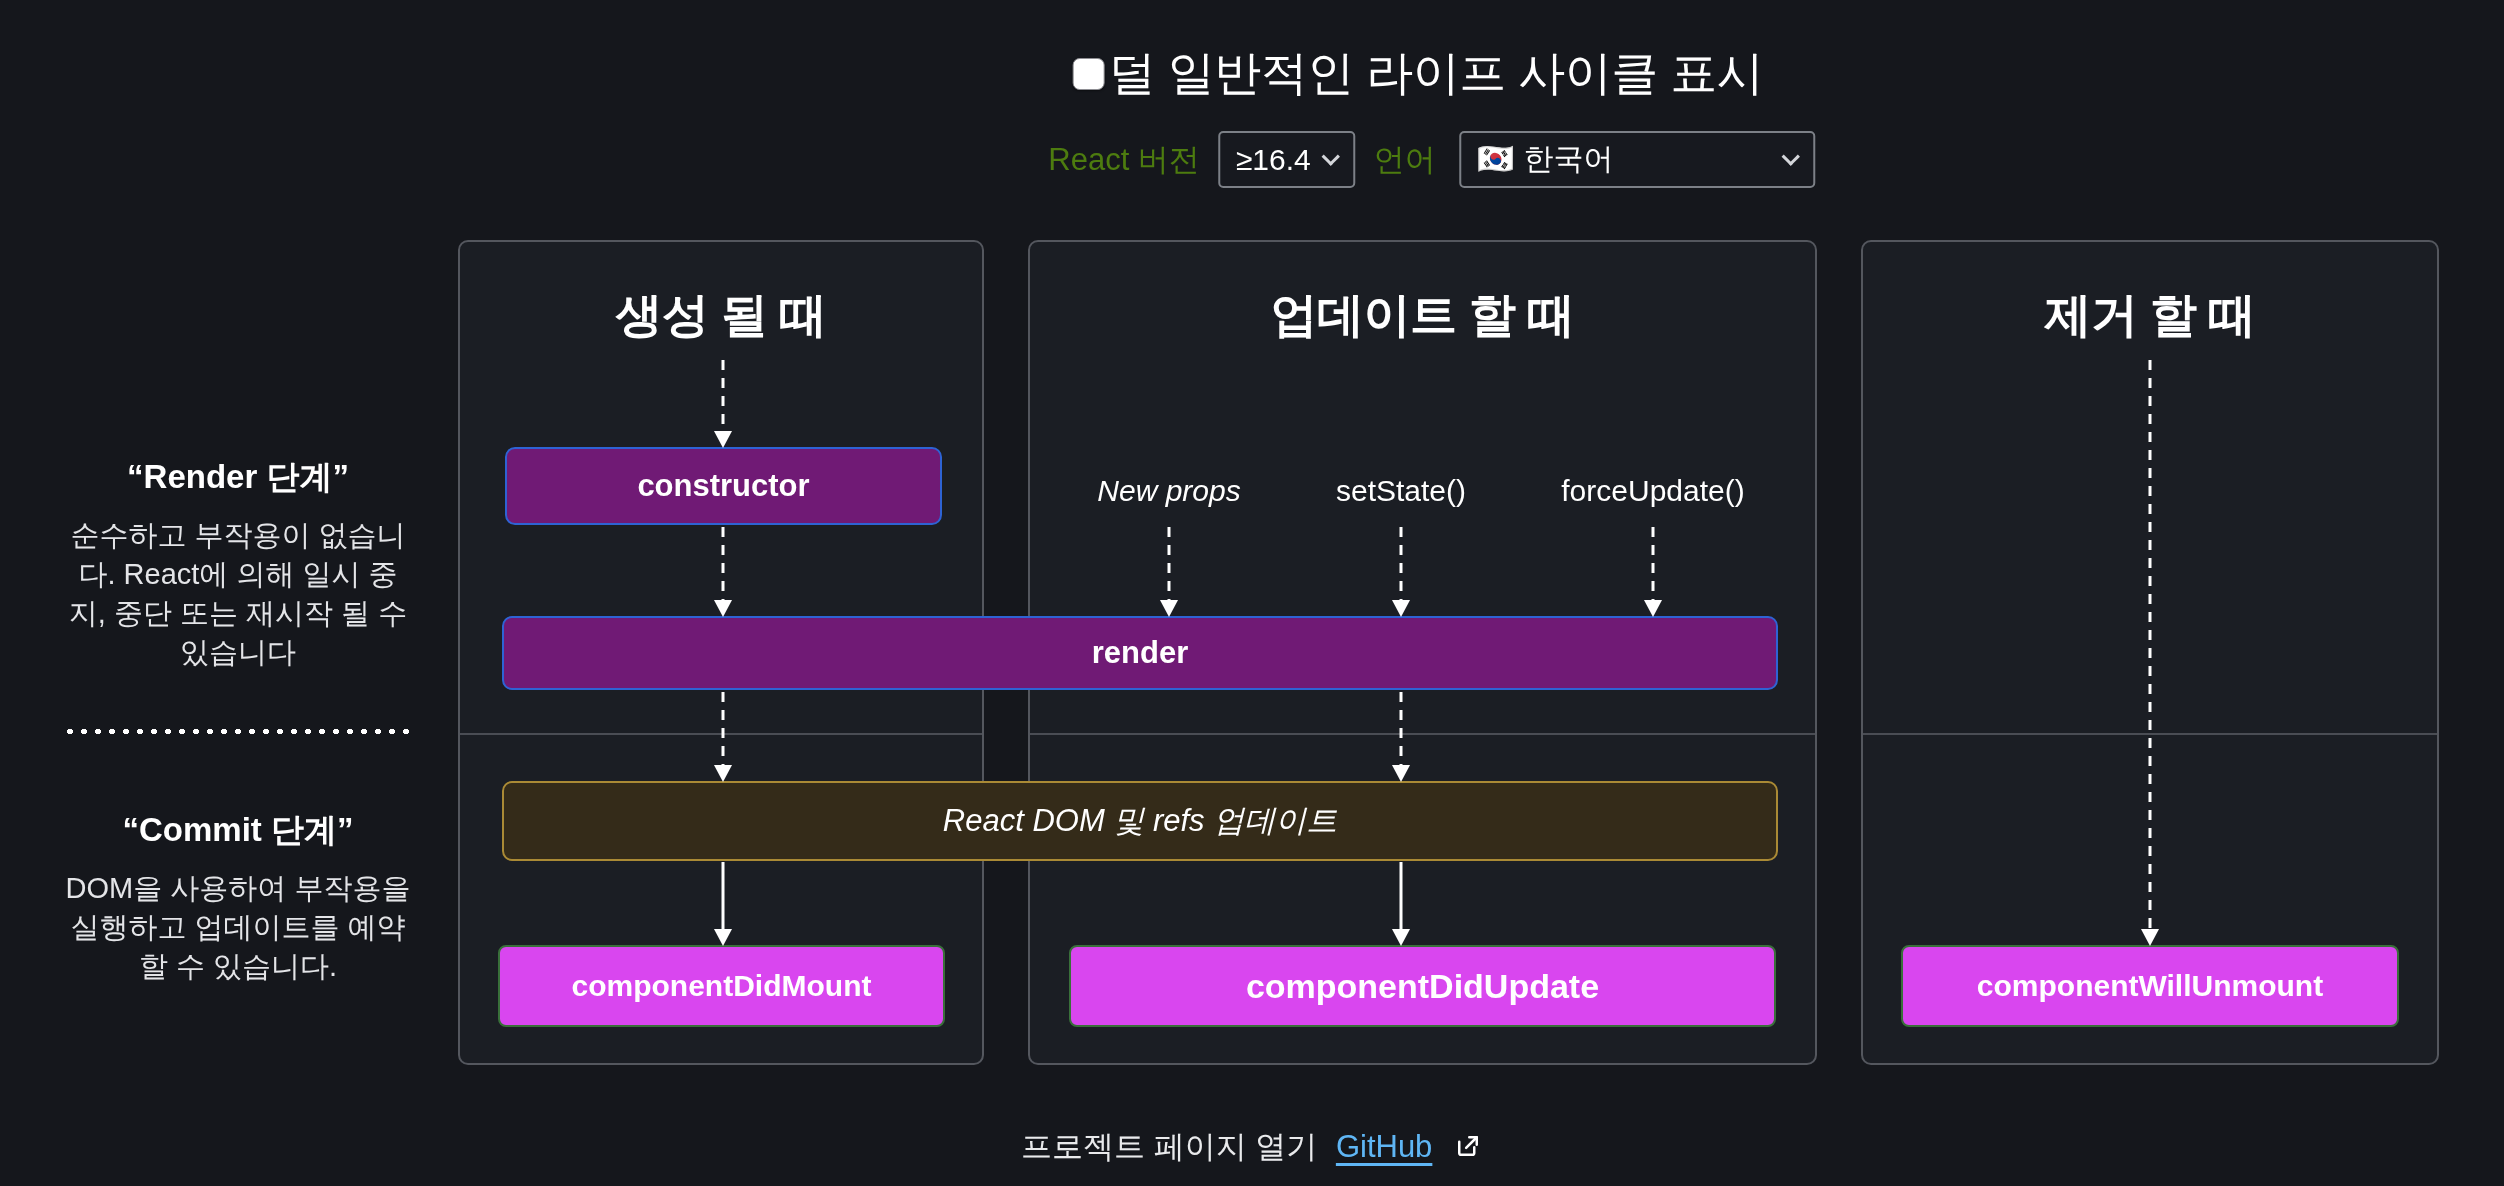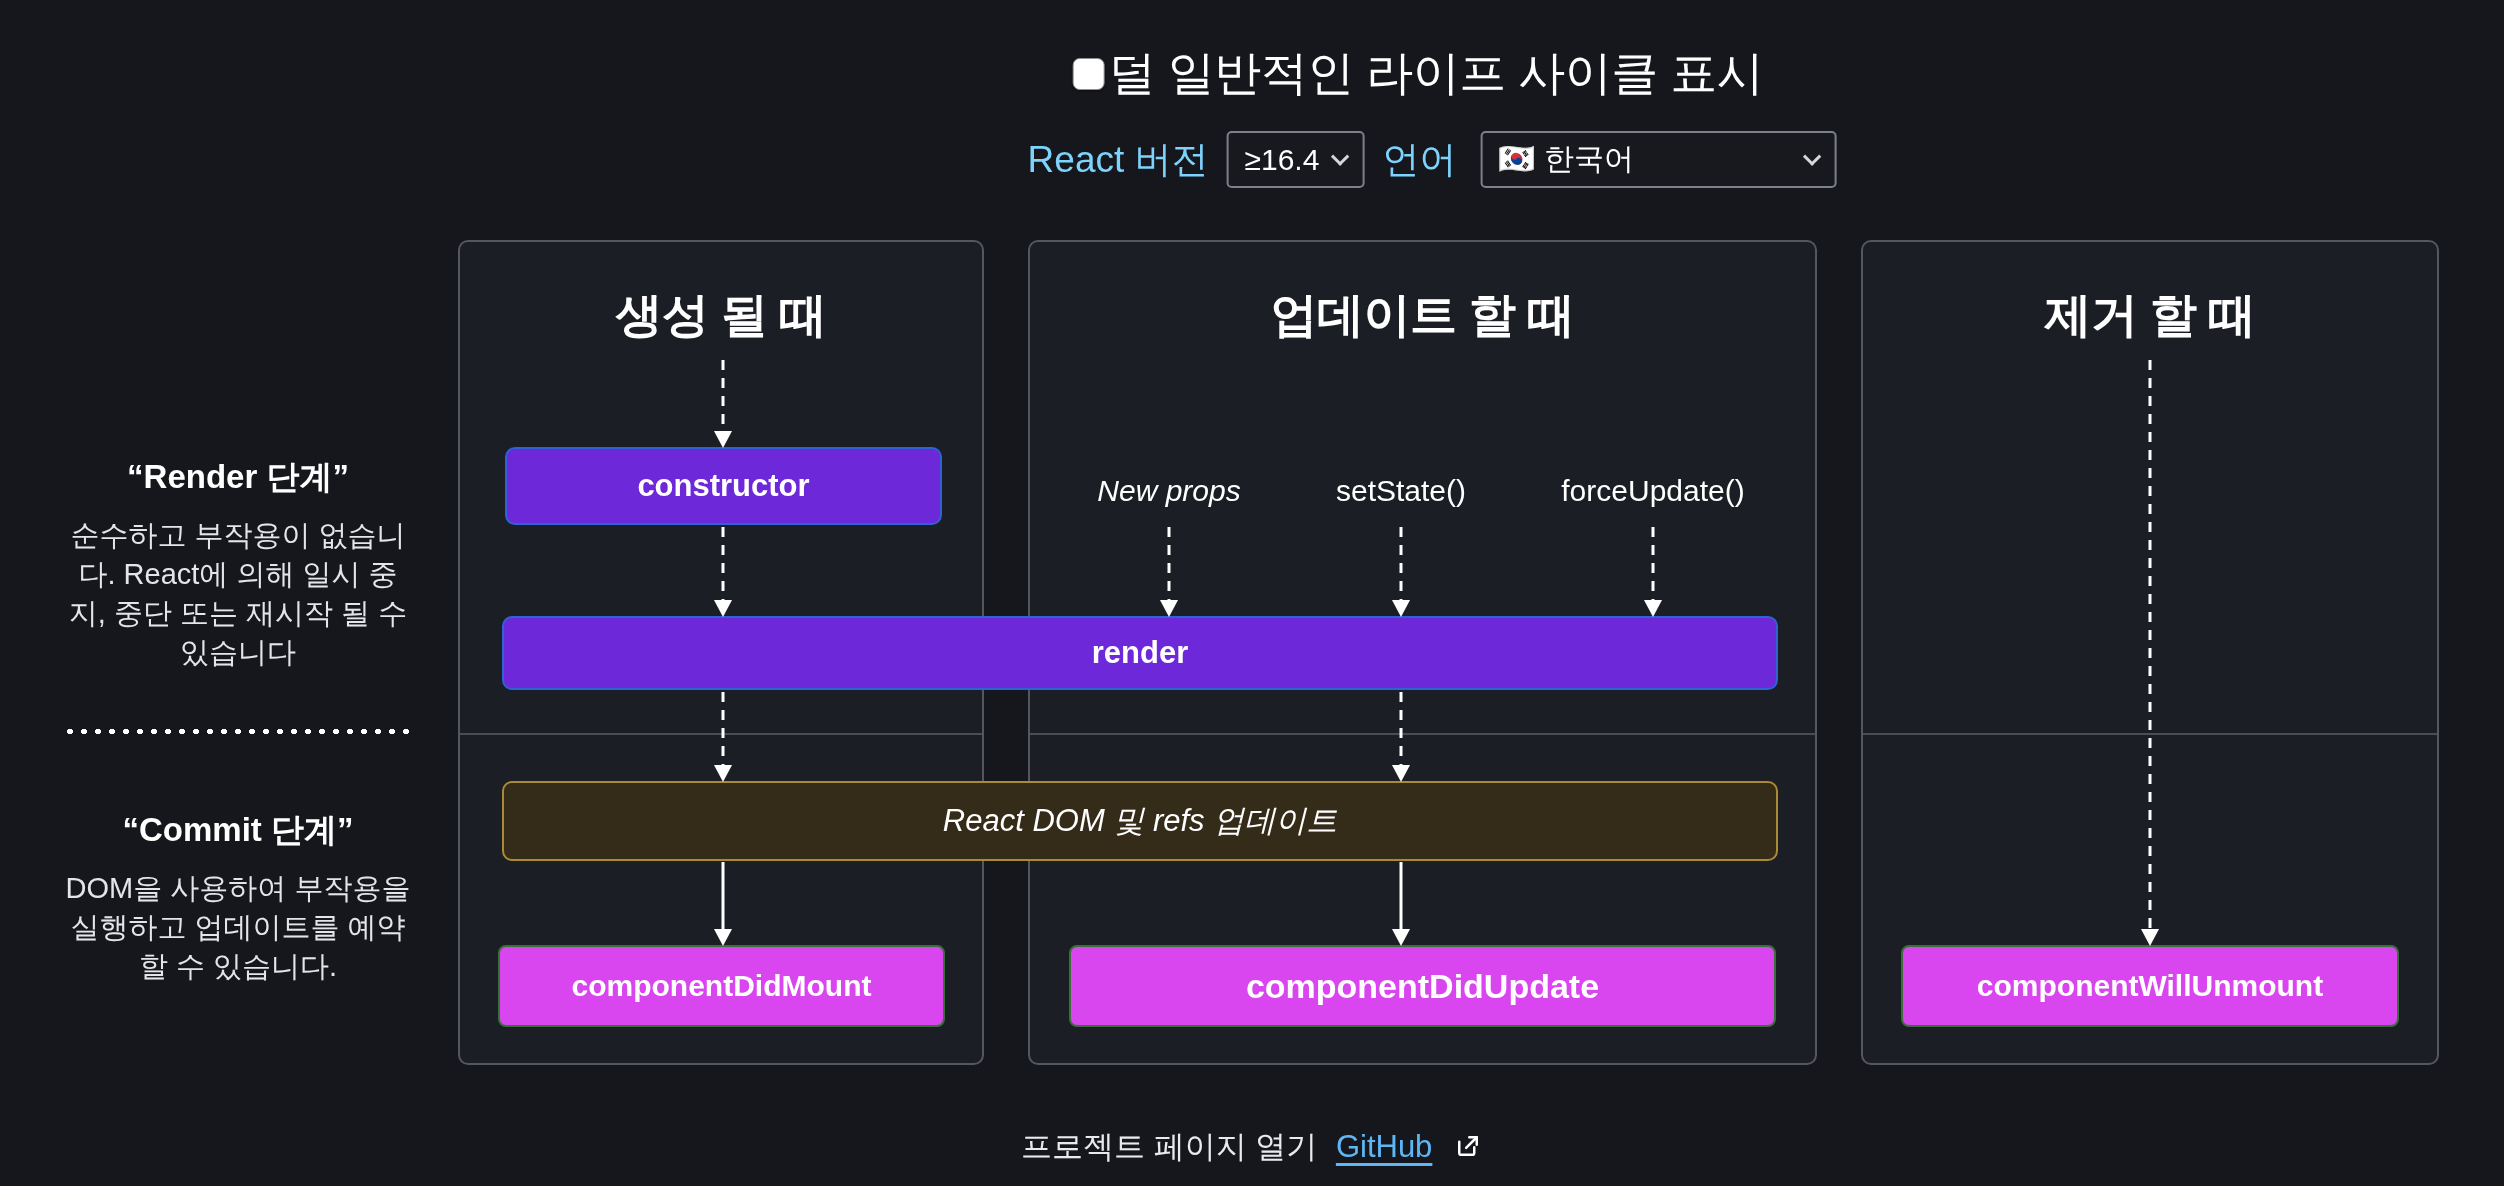--- a/index.html
+++ b/index.html
@@ -21,21 +21,21 @@
     width:32px; height:32px; background:#ffffff;
     border:1px solid #8e8e93; border-radius:7px; flex:0 0 auto;
     box-shadow:0 1px 2px rgba(0,0,0,.4);
   }
   .page-title{ font-size:47px; font-weight:400; letter-spacing:-0.5px; }
 
   .controls-row{
     position:absolute; left:1432px; top:131px; transform:translateX(-50%);
     display:flex; align-items:center; gap:18px; white-space:nowrap;
   }
-  .ctrl-label{ font-size:37px; color:#7dd3fc; }
+  .ctrl-label{ font-size:31px; color:#4d7c0f; }
   .select{
     display:flex; align-items:center; height:57px;
     border:2px solid #7c8087; border-radius:5px; background:#17191f;
     color:#ffffff; font-size:30px; padding:0 16px; cursor:default;
   }
   .select-version{ gap:14px; }
   .select-lang{ width:356px; justify-content:space-between; margin-left:6px; }
   .chev{
     width:13px; height:13px; border-right:3px solid #d4d6da; border-bottom:3px solid #d4d6da;
     transform:rotate(45deg) translate(-2px,-2px); flex:0 0 auto;
@@ -66,21 +66,21 @@
   }
   .card-divider{
     position:absolute; left:0; right:0; top:491px; height:2px; background:#4a4d54;
   }
 
   
   .node{
     position:absolute; display:flex; align-items:center; justify-content:center;
     font-weight:700; font-size:31px; color:#fff; z-index:5; border-radius:10px;
   }
-  .node-blue{ background:#6d28d9; border:2px solid #2e63d4; }
+  .node-blue{ background:#701a75; border:2px solid #2e63d4; }
   .node-gold{ background:#342b19; border:2px solid #aa8a35; font-style:italic; font-weight:500; }
   .node-green{ background:#d946ef; border:2px solid #39703a; border-radius:8px; }
   .node-constructor{ left:505px; top:447px; width:437px; height:78px; }
   .node-render{ left:502px; top:616px; width:1276px; height:74px; }
   .node-reactdom{ left:502px; top:781px; width:1276px; height:80px; }
   .node-didmount{ left:498px; top:945px; width:447px; height:82px; font-size:30px; }
   .node-didupdate{ left:1069px; top:945px; width:707px; height:82px; font-size:34px; }
   .node-willunmount{ left:1901px; top:945px; width:498px; height:82px; font-size:30px; }
 
   

